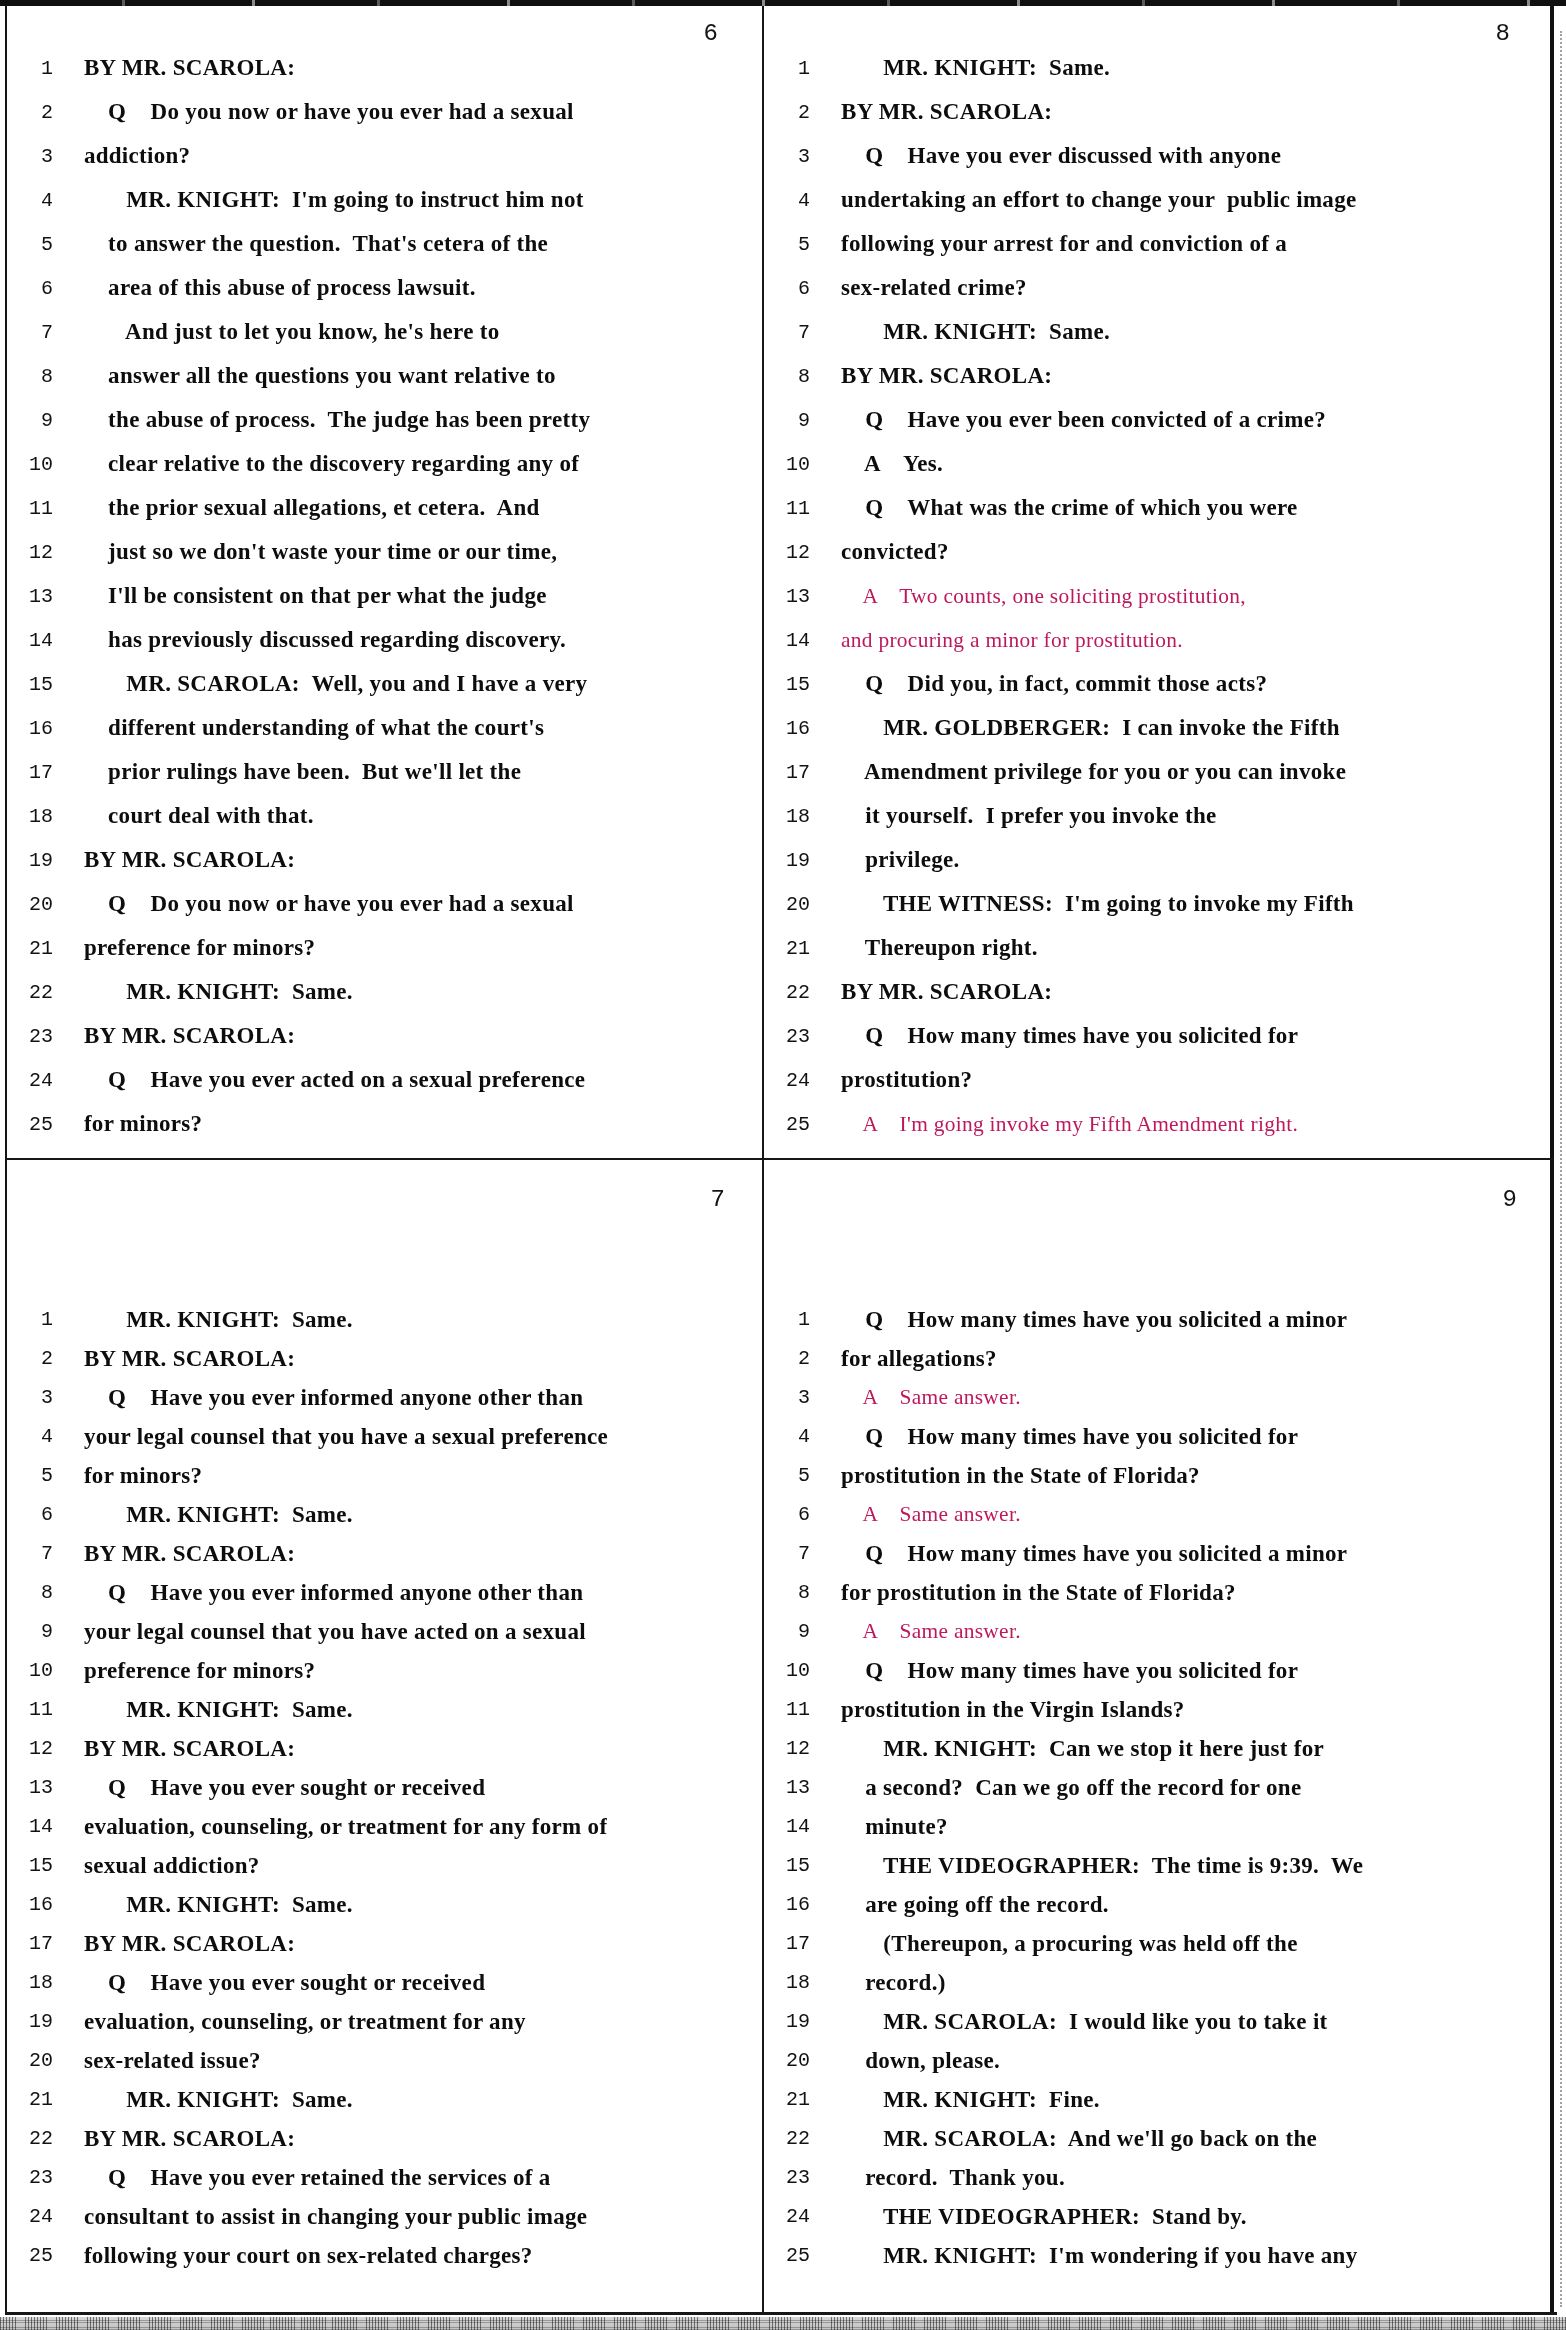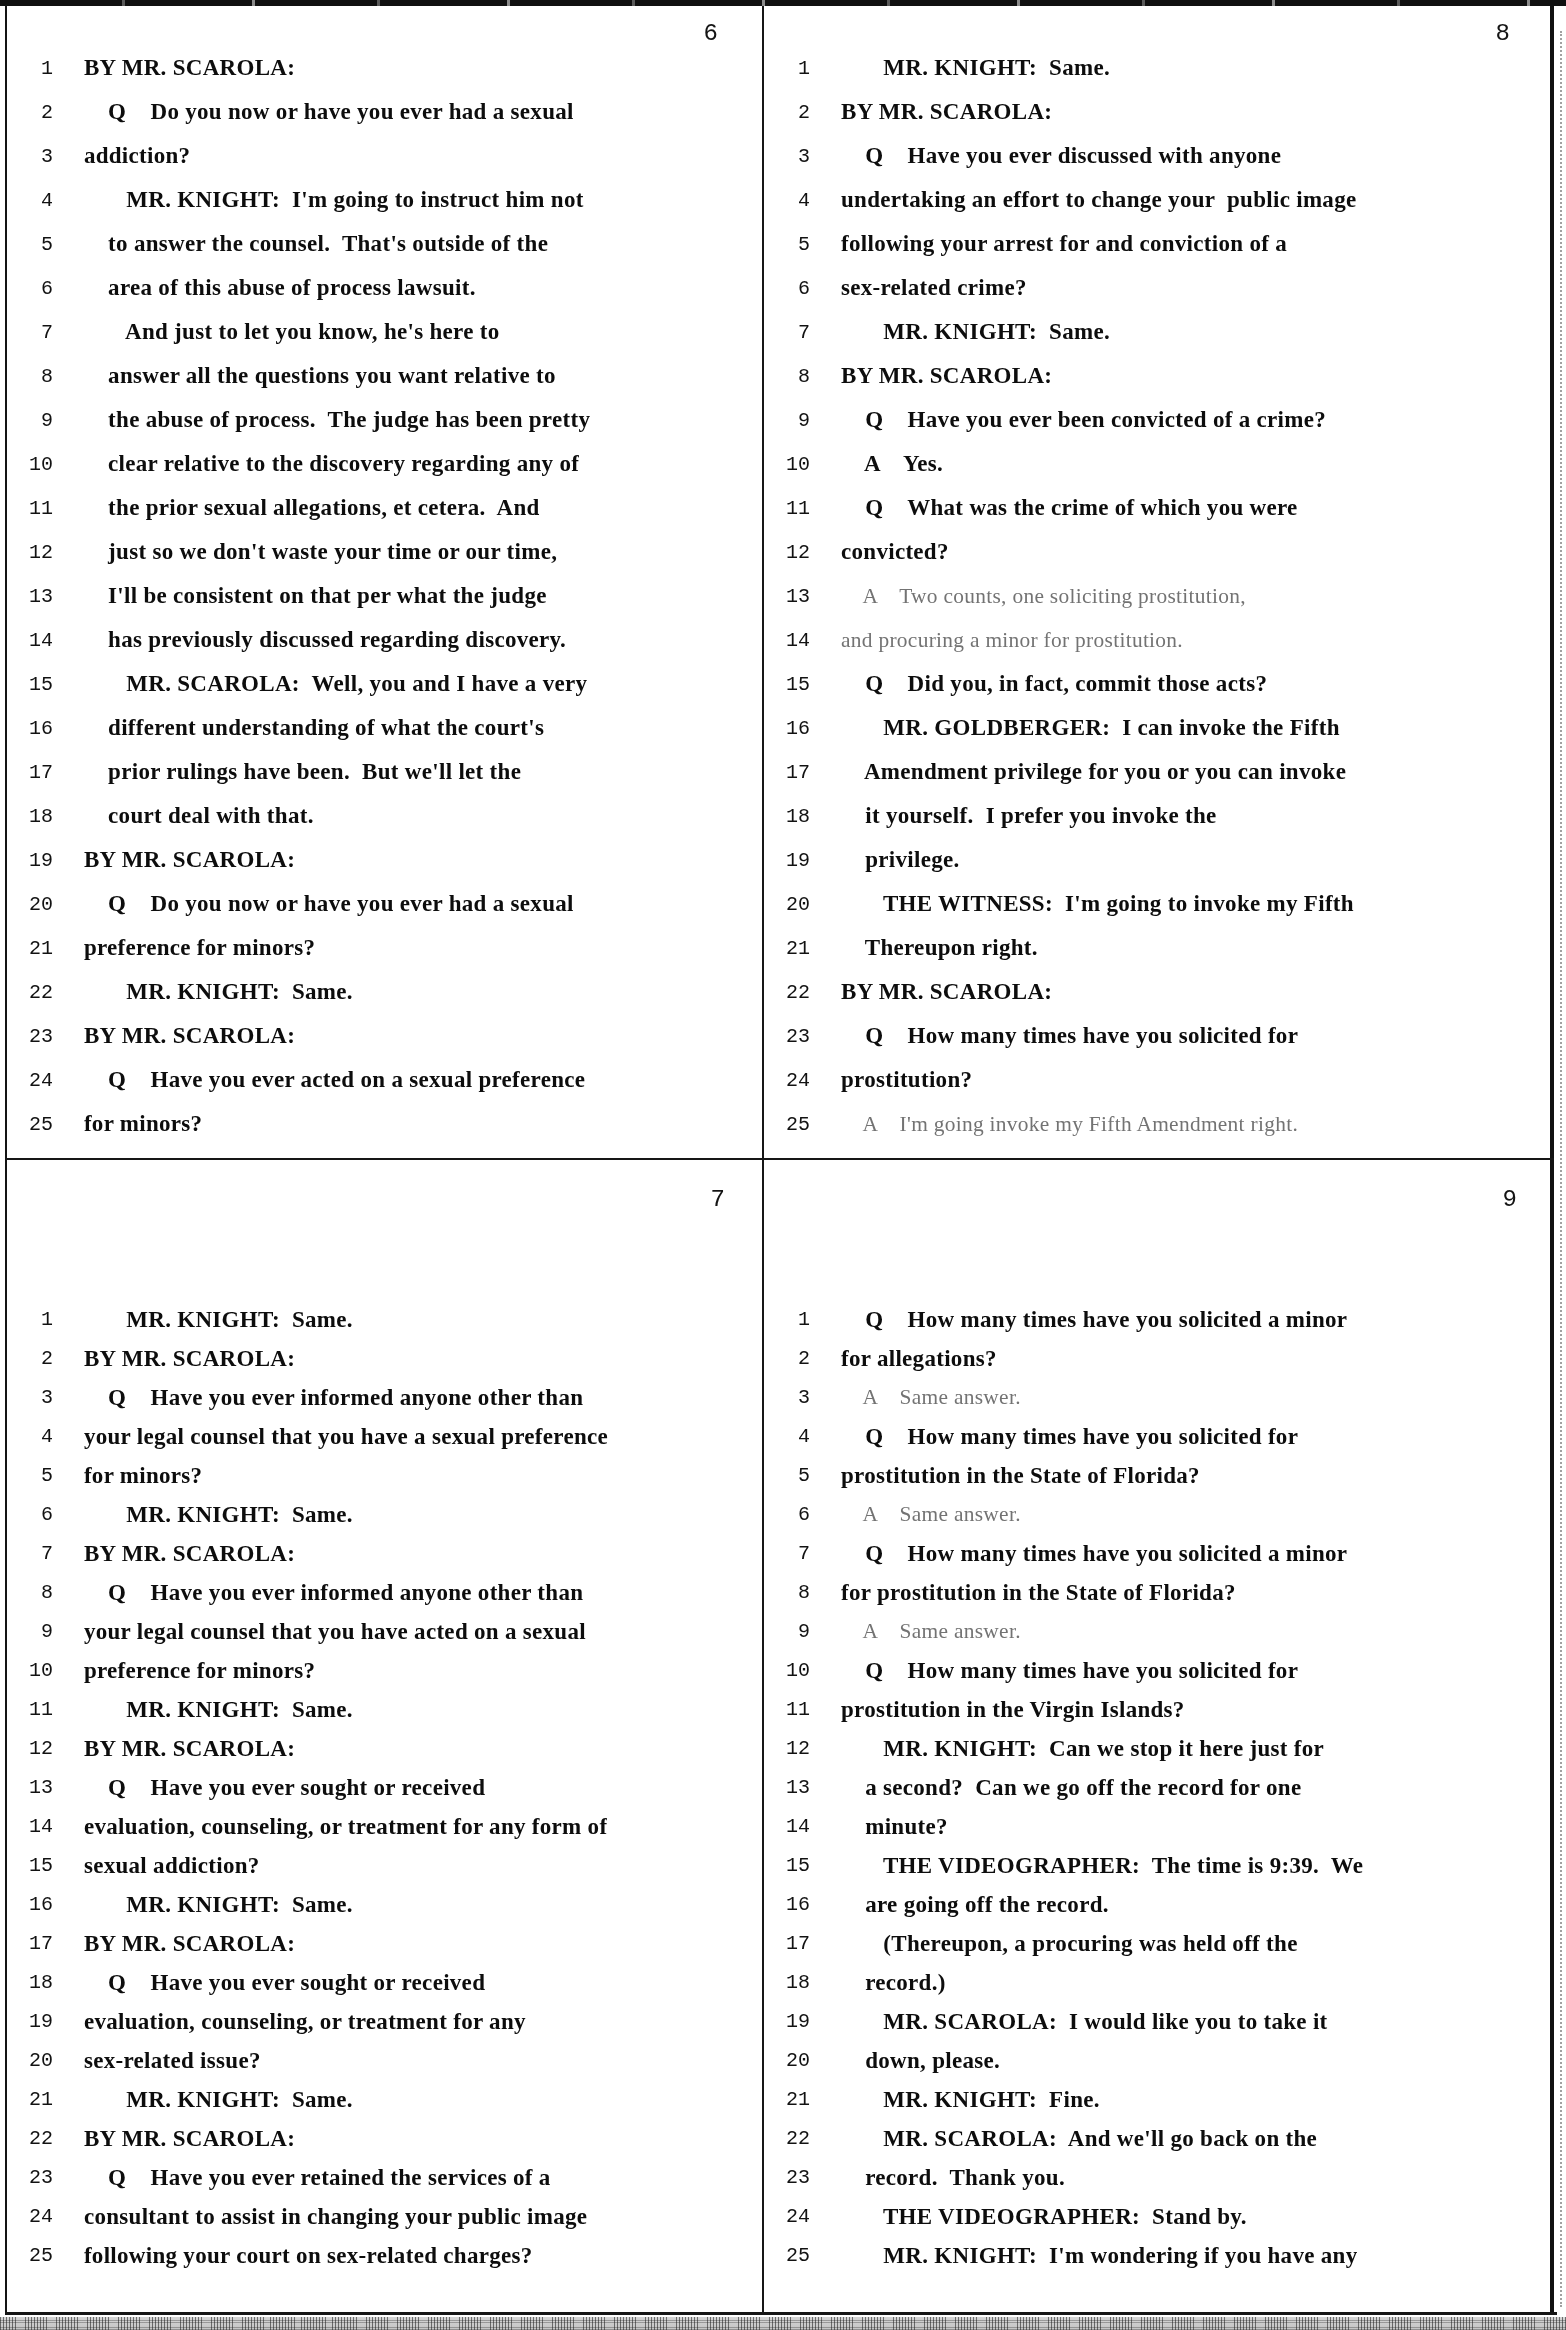--- a/index.html
+++ b/index.html
@@ -99,21 +99,21 @@
     font-size: 23px;
     font-weight: 700;
     letter-spacing: 0.3px;
     color: #0d0d0d;
     white-space: pre;
     overflow: hidden;
   }
   .txt.light {
     font-weight: 400;
     font-size: 21.4px;
-    color: #737373;
+    color: #be185d;
   }
 </style>
 </head>
 <body>
 
 <div class="sheet">
 
   <div class="border-top"></div>
   <div class="border-left"></div>
   <div class="border-right"></div>
@@ -138,21 +138,21 @@
         <div class="line">
           <span class="num">3</span>
           <span class="txt">addiction?</span>
         </div>
         <div class="line">
           <span class="num">4</span>
           <span class="txt">       MR. KNIGHT:  I'm going to instruct him not</span>
         </div>
         <div class="line">
           <span class="num">5</span>
-          <span class="txt">    to answer the counsel.  That's outside of the</span>
+          <span class="txt">    to answer the question.  That's cetera of the</span>
         </div>
         <div class="line">
           <span class="num">6</span>
           <span class="txt">    area of this abuse of process lawsuit.</span>
         </div>
         <div class="line">
           <span class="num">7</span>
           <span class="txt">       And just to let you know, he's here to</span>
         </div>
         <div class="line">

